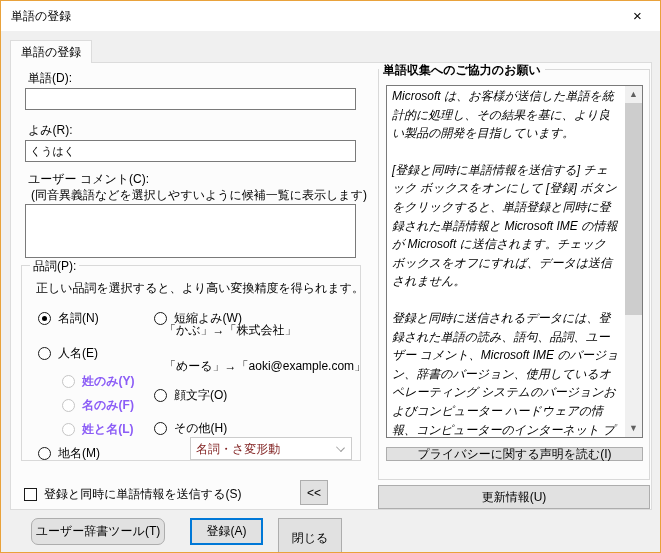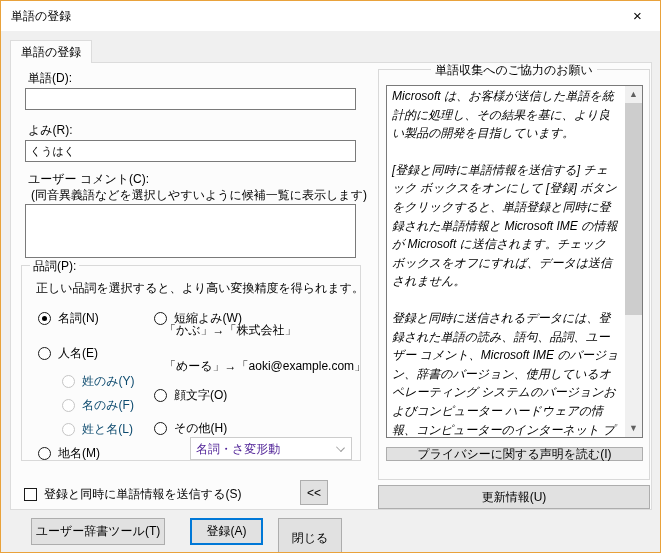--- a/index.html
+++ b/index.html
@@ -21,38 +21,38 @@
   .tabpage { position:absolute; left:9px; top:61px; width:642px; height:448px;
              background:#fcfcfc; border:1px solid #dcdcdc; z-index:1; }
 
   .lbl { position:absolute; white-space:nowrap; }
   .tbox { position:absolute; background:#fff; border:1px solid #7a7a7a; font-family:inherit;
           font-size:11px; padding:2px 4px; outline:none; }
 
   
   .groupbox { position:absolute; border:1px solid #d9d9d9; }
   .groupbox > .gb-label { position:absolute; top:-8px; left:8px; background:#fcfcfc; padding:0 3px; white-space:nowrap; }
-  .groupbox > .gb-label-center { position:absolute; top:-8px; left:0; right:0; text-align:center; }
+  .groupbox > .gb-label-center { position:absolute; top:-8px; left:0; right:0; text-align:left;font-weight:bold; }
   .groupbox > .gb-label-center > span { background:#fcfcfc; padding:0 4px; }
 
   
   .radio { position:absolute; display:flex; align-items:center; gap:7px; white-space:nowrap; }
   .rb { width:13px; height:13px; border:1px solid #1a1a1a; border-radius:50%; background:#fff;
         position:relative; flex:none; }
   .rb.sel::after { content:""; position:absolute; left:3px; top:3px; width:5px; height:5px;
                    border-radius:50%; background:#000; }
-  .radio.disabled { color:#0c4a6e; }
+  .radio.disabled { color:#8b5cf6;font-weight:bold; }
   .radio.disabled .rb { border-color:#c5c5c5; }
   .example { position:absolute; white-space:nowrap; }
 
   .checkbox { position:absolute; display:flex; align-items:center; gap:7px; white-space:nowrap; }
   .cb { width:13px; height:13px; border:1px solid #1a1a1a; background:#fff; flex:none; }
 
   
-  .combo { position:absolute; background:#fff; border:1px solid #cccccc; color:#4c1d95;
+  .combo { position:absolute; background:#fff; border:1px solid #cccccc; color:#7f1d1d;
            padding:3px 22px 3px 5px; white-space:nowrap; overflow:hidden; }
   .combo .chev { position:absolute; right:7px; top:6px; width:7px; height:7px;
                  border-right:1px solid #9a9a9a; border-bottom:1px solid #9a9a9a;
                  transform:rotate(45deg) scale(1,.8); }
 
   
   .btn { position:absolute; background:#e1e1e1; border:1px solid #adadad; text-align:center;
          font-family:inherit; font-size:12px; display:flex; align-items:center; justify-content:center;
          cursor:default; white-space:nowrap; }
   .btn.default { border:2px solid #0078d7; }
@@ -170,16 +170,16 @@
           <div class="scroll-arrow down">▼</div>
         </div>
       </div>
 
       <div class="btn" style="left:7px; top:377px; width:257px; height:14px;">プライバシーに関する声明を読む(I)</div>
     </div>
 
     <div class="btn" style="left:367px; top:422px; width:272px; height:24px;">更新情報(U)</div>
   </div>
 
-  <div class="btn" style="left:30px; top:517px; width:134px; height:27px;">ユーザー辞書ツール(T)</div>
+  <div class="btn" style="left:30px; top:517px; width:134px; height:27px;border-radius:7px;">ユーザー辞書ツール(T)</div>
   <div class="btn default" style="left:189px; top:517px; width:73px; height:27px;">登録(A)</div>
   <div class="btn" style="left:277px; top:517px; width:64px; height:41px;">閉じる</div>
 </div>
 
 </body></html>

